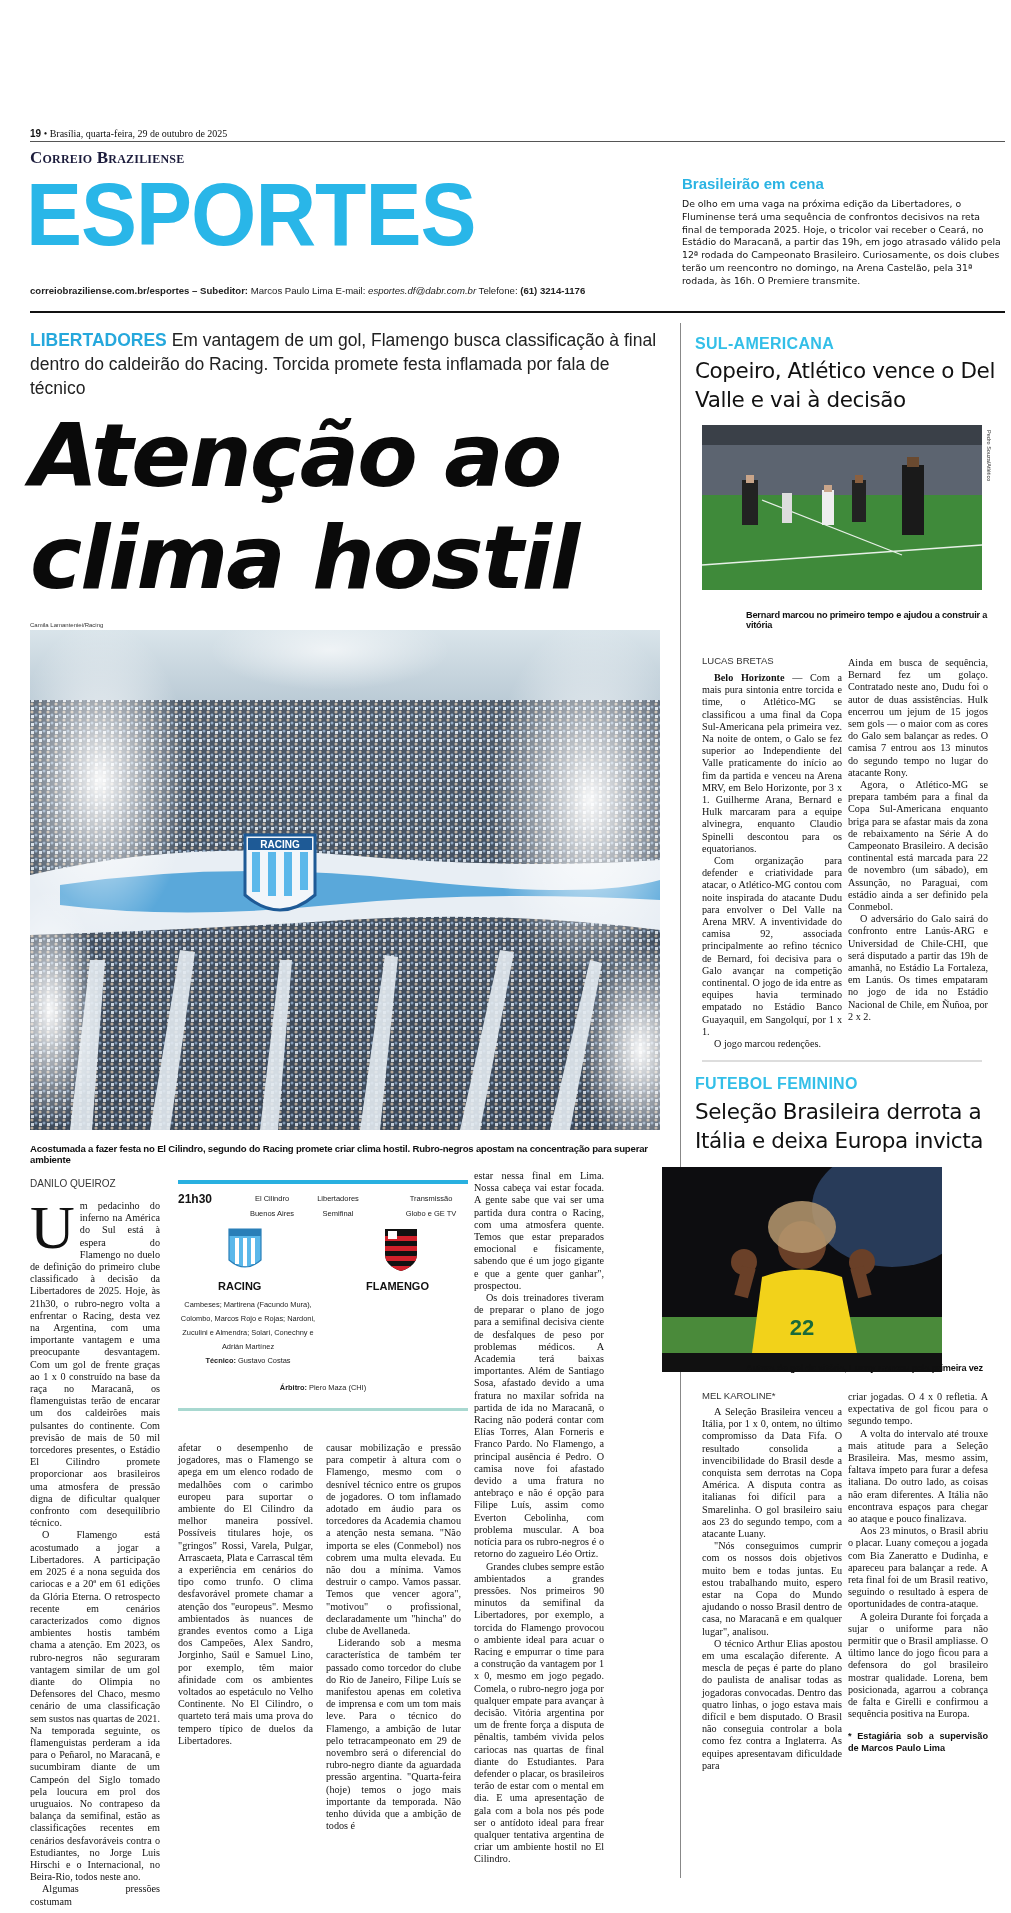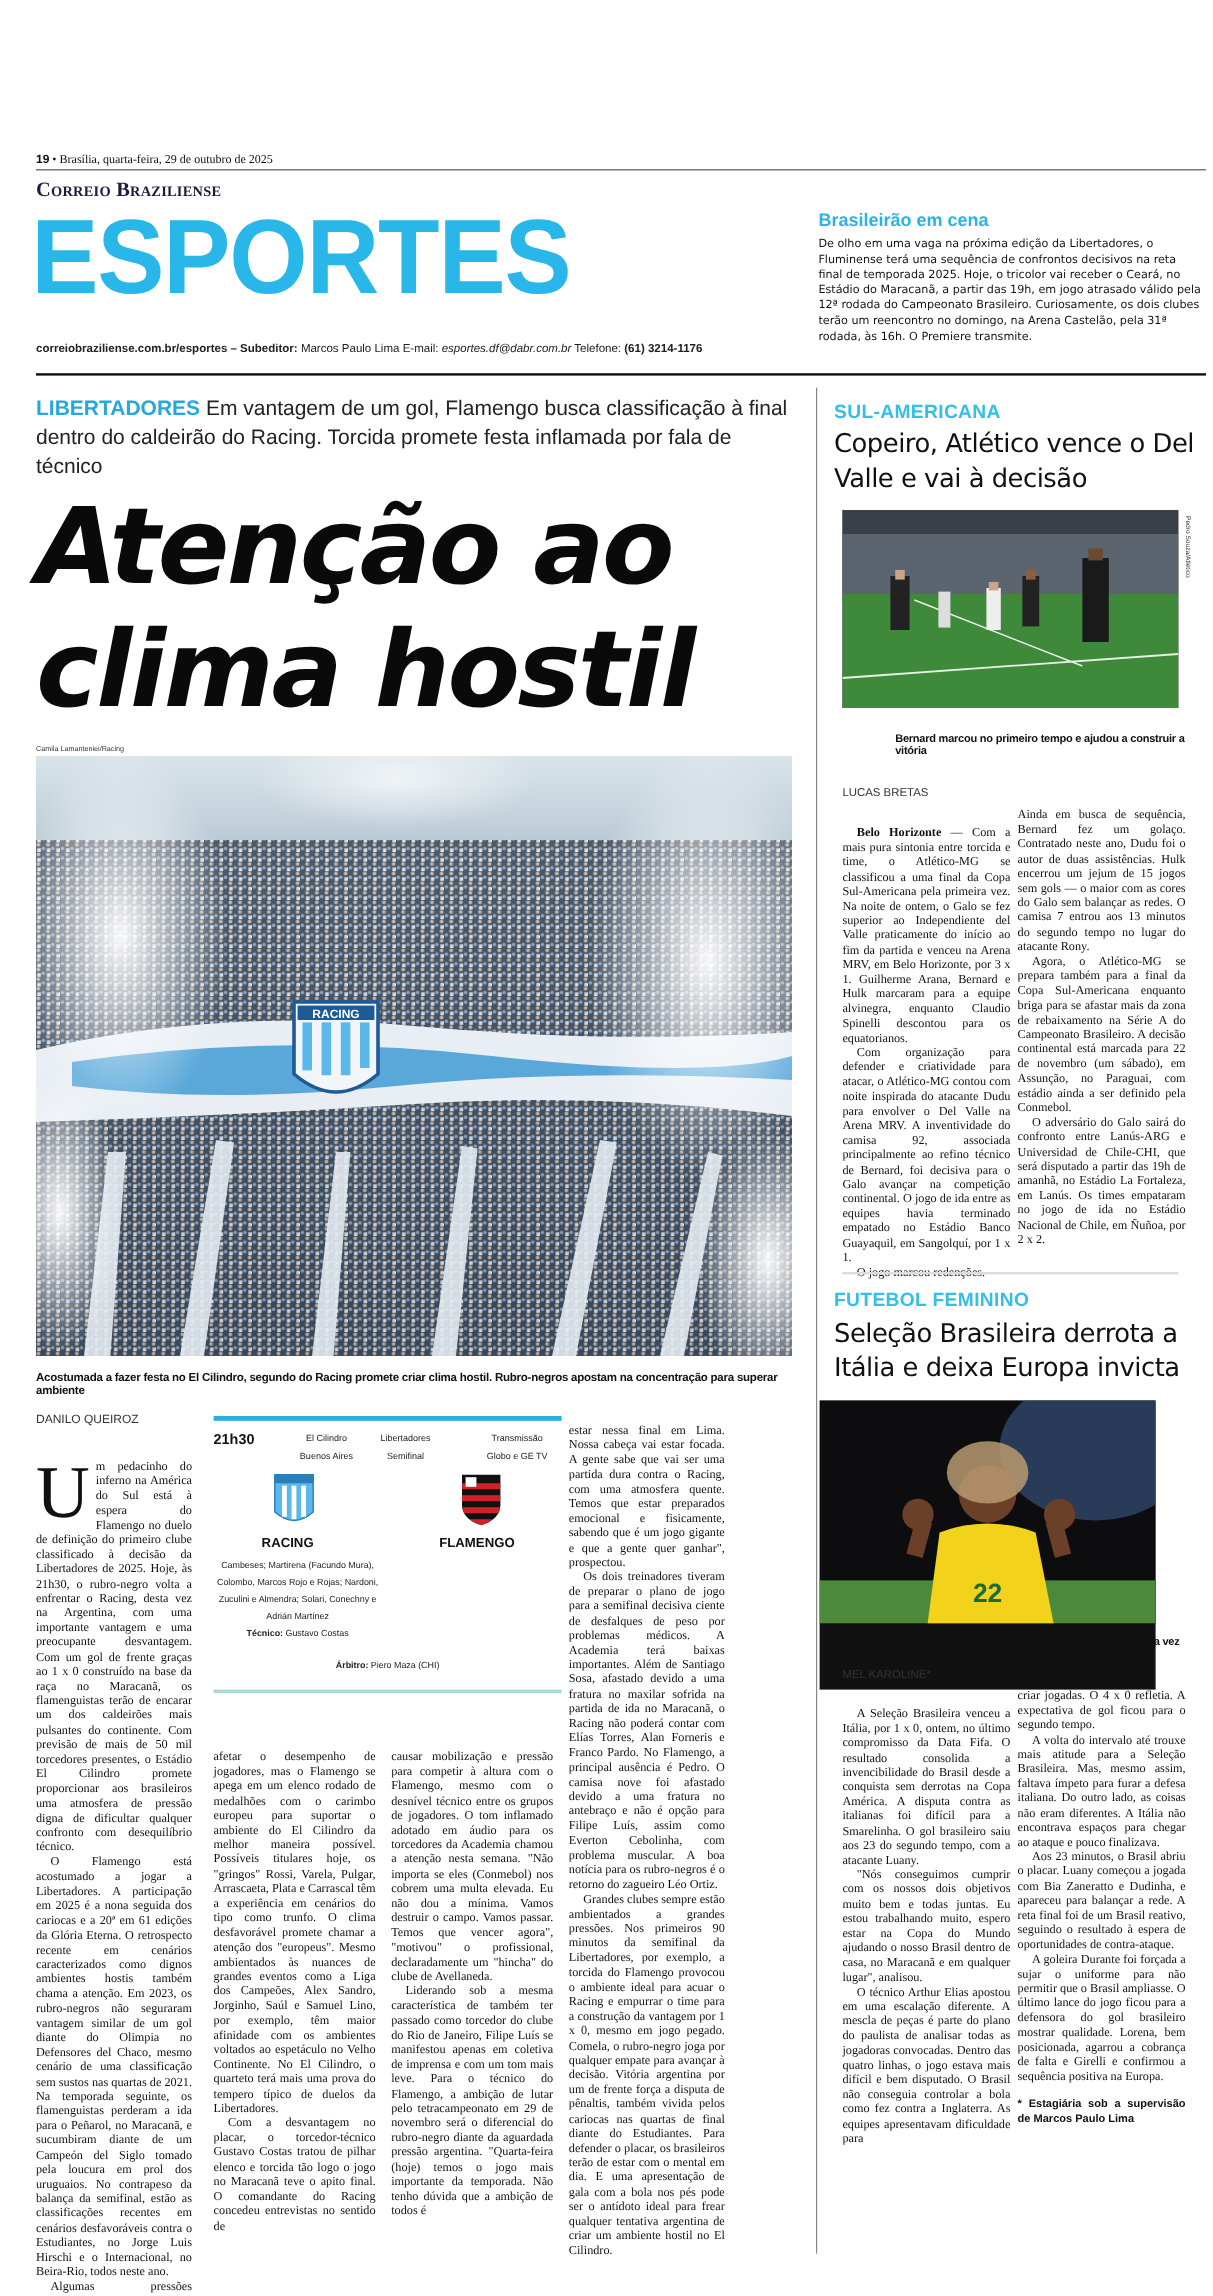--- a/index.html
+++ b/index.html
@@ -1,19 +1,19 @@
 <!DOCTYPE html>
 <html><head>
 <meta charset="utf-8">
 <style>
   * { box-sizing: border-box; margin: 0; padding: 0; }
   html, body { width: 1011px; height: 1913px; background: #fff; overflow: hidden; }
   body { position: relative; font-family: "DejaVu Serif", serif; color: #111; }
   .abs { position: absolute; }
-  .body-text { font-family: "Liberation Serif", serif; font-size: 10.2px; line-height: 12.2px; text-align: justify; hyphens: auto; color: #111; margin-top: 17px; }
+  .body-text { font-family: "Liberation Serif", serif; font-size: 10.2px; line-height: 12.2px; text-align: justify; hyphens: auto; color: #111; }
   .body-text p { text-indent: 12px; }
   .body-text p.noindent { text-indent: 0; }
 
   
   #dateline { left: 30px; top: 128px; font-size: 10px; font-family: "Liberation Serif", serif; }
   #dateline b { font-family: "Liberation Sans", sans-serif; margin-top: 18px; }
   #top-rule { left: 30px; top: 141px; width: 975px; height: 1px; background: #555; }
   #masthead { left: 30px; top: 148px; font-family: "Liberation Serif", serif; font-weight: bold; font-size: 17px; color: #1c1c3c; font-variant: small-caps; letter-spacing: 0.2px; }
   #section-title { left: 26px; top: 170px; font-family: "Liberation Sans", sans-serif; font-weight: bold; font-size: 84px; line-height: 84px; color: #29b6e8; letter-spacing: -1px; transform: scaleY(1.05); transform-origin: top left; }
   #contact-line { left: 30px; top: 285px; font-family: "Liberation Sans", sans-serif; font-size: 9.6px; color: #222; }
@@ -59,21 +59,21 @@
   .rs-kicker { position: absolute; left: 695px; font-family: "Liberation Sans", sans-serif; font-weight: bold; font-size: 16px; color: #33bfe8; letter-spacing: 0.3px; }
   .rs-headline { position: absolute; left: 695px; width: 305px; font-family: "DejaVu Sans", sans-serif; font-size: 21.5px; line-height: 29px; color: #111; letter-spacing: -0.4px; }
   #atl-photo { left: 702px; top: 425px; width: 280px; height: 165px; overflow: hidden; background: #1e2a1e; }
   #atl-credit { left: 986px; top: 430px; font-family: "Liberation Sans", sans-serif; font-size: 5.5px; color: #333; writing-mode: vertical-rl; }
   .rs-caption { position: absolute; left: 702px; width: 300px; font-family: "Liberation Sans", sans-serif; font-weight: bold; font-size: 9.2px; color: #111; letter-spacing: -0.2px; padding-left: 44px; }
   .rs-author { position: absolute; left: 702px; font-family: "Liberation Sans", sans-serif; font-size: 9.5px; color: #333; }
   #atl-colA { left: 702px; top: 672px; width: 140px; }
   #atl-colB { left: 848px; top: 657px; width: 140px; }
   #rs-rule { left: 702px; top: 1060px; width: 280px; height: 2px; background: #ddd; }
 
-  #fem-photo { left: 683px; top: 1167px; width: 280px; height: 241px; overflow: hidden; background: #111; }
+  #fem-photo { left: 662px; top: 1167px; width: 280px; height: 205px; overflow: hidden; background: #111; }
   #fem-colA { left: 702px; top: 1406px; width: 140px; }
   #fem-colB { left: 848px; top: 1391px; width: 140px; }
   #footnote { font-family: "Liberation Sans", sans-serif; font-weight: bold; font-size: 9.2px; line-height: 12px; margin-top: 10px; }
 </style>
 </head>
 <body>
 
 <div id="dateline" class="abs">
   <b>19</b>
   <span>•</span>
@@ -205,21 +205,20 @@
     <span class="coach"><b>Técnico:</b> <span>Gustavo Costas</span></span>
   </div>
   <div id="referee" class="abs">
     <b>Árbitro:</b> <span>Piero Maza (CHI)</span>
   </div>
   <div id="match-bottombar" class="abs"></div>
 </div>
 
 <div id="col2" class="abs body-text">
   <p class="noindent">afetar o desempenho de jogadores, mas o Flamengo se apega em um elenco rodado de medalhões com o carimbo europeu para suportar o ambiente do El Cilindro da melhor maneira possível. Possíveis titulares hoje, os "gringos" Rossi, Varela, Pulgar, Arrascaeta, Plata e Carrascal têm a experiência em cenários do tipo como trunfo. O clima desfavorável promete chamar a atenção dos "europeus". Mesmo ambientados às nuances de grandes eventos como a Liga dos Campeões, Alex Sandro, Jorginho, Saúl e Samuel Lino, por exemplo, têm maior afinidade com os ambientes voltados ao espetáculo no Velho Continente. No El Cilindro, o quarteto terá mais uma prova do tempero típico de duelos da Libertadores.</p>
-  <p>Com a desvantagem no placar, o torcedor-técnico Gustavo Costas tratou de pilhar elenco e torcida tão logo o jogo no Maracanã teve o apito final. O comandante do Racing concedeu entrevistas no sentido de</p>
 </div>
 <div id="col3" class="abs body-text">
   <p class="noindent">causar mobilização e pressão para competir à altura com o Flamengo, mesmo com o desnível técnico entre os grupos de jogadores. O tom inflamado adotado em áudio para os torcedores da Academia chamou a atenção nesta semana. "Não importa se eles (Conmebol) nos cobrem uma multa elevada. Eu não dou a mínima. Vamos destruir o campo. Vamos passar. Temos que vencer agora", "motivou" o profissional, declaradamente um "hincha" do clube de Avellaneda.</p>
   <p>Liderando sob a mesma característica de também ter passado como torcedor do clube do Rio de Janeiro, Filipe Luís se manifestou apenas em coletiva de imprensa e com um tom mais leve. Para o técnico do Flamengo, a ambição de lutar pelo tetracampeonato em 29 de novembro será o diferencial do rubro-negro diante da aguardada pressão argentina. "Quarta-feira (hoje) temos o jogo mais importante da temporada. Não tenho dúvida que a ambição de todos é</p>
 </div>
 <div id="col4" class="abs body-text">
   <p class="noindent">estar nessa final em Lima. Nossa cabeça vai estar focada. A gente sabe que vai ser uma partida dura contra o Racing, com uma atmosfera quente. Temos que estar preparados emocional e fisicamente, sabendo que é um jogo gigante e que a gente quer ganhar", prospectou.</p>
   <p>Os dois treinadores tiveram de preparar o plano de jogo para a semifinal decisiva ciente de desfalques de peso por problemas médicos. A Academia terá baixas importantes. Além de Santiago Sosa, afastado devido a uma fratura no maxilar sofrida na partida de ida no Maracanã, o Racing não poderá contar com Elías Torres, Alan Forneris e Franco Pardo. No Flamengo, a principal ausência é Pedro. O camisa nove foi afastado devido a uma fratura no antebraço e não é opção para Filipe Luís, assim como Everton Cebolinha, com problema muscular. A boa notícia para os rubro-negros é o retorno do zagueiro Léo Ortiz.</p>
   <p>Grandes clubes sempre estão ambientados a grandes pressões. Nos primeiros 90 minutos da semifinal da Libertadores, por exemplo, a torcida do Flamengo provocou o ambiente ideal para acuar o Racing e empurrar o time para a construção da vantagem por 1 x 0, mesmo em jogo pegado. Comela, o rubro-negro joga por qualquer empate para avançar à decisão. Vitória argentina por um de frente força a disputa de pênaltis, também vivida pelos cariocas nas quartas de final diante do Estudiantes. Para defender o placar, os brasileiros terão de estar com o mental em dia. E uma apresentação de gala com a bola nos pés pode ser o antídoto ideal para frear qualquer tentativa argentina de criar um ambiente hostil no El Cilindro.</p>
 </div>

